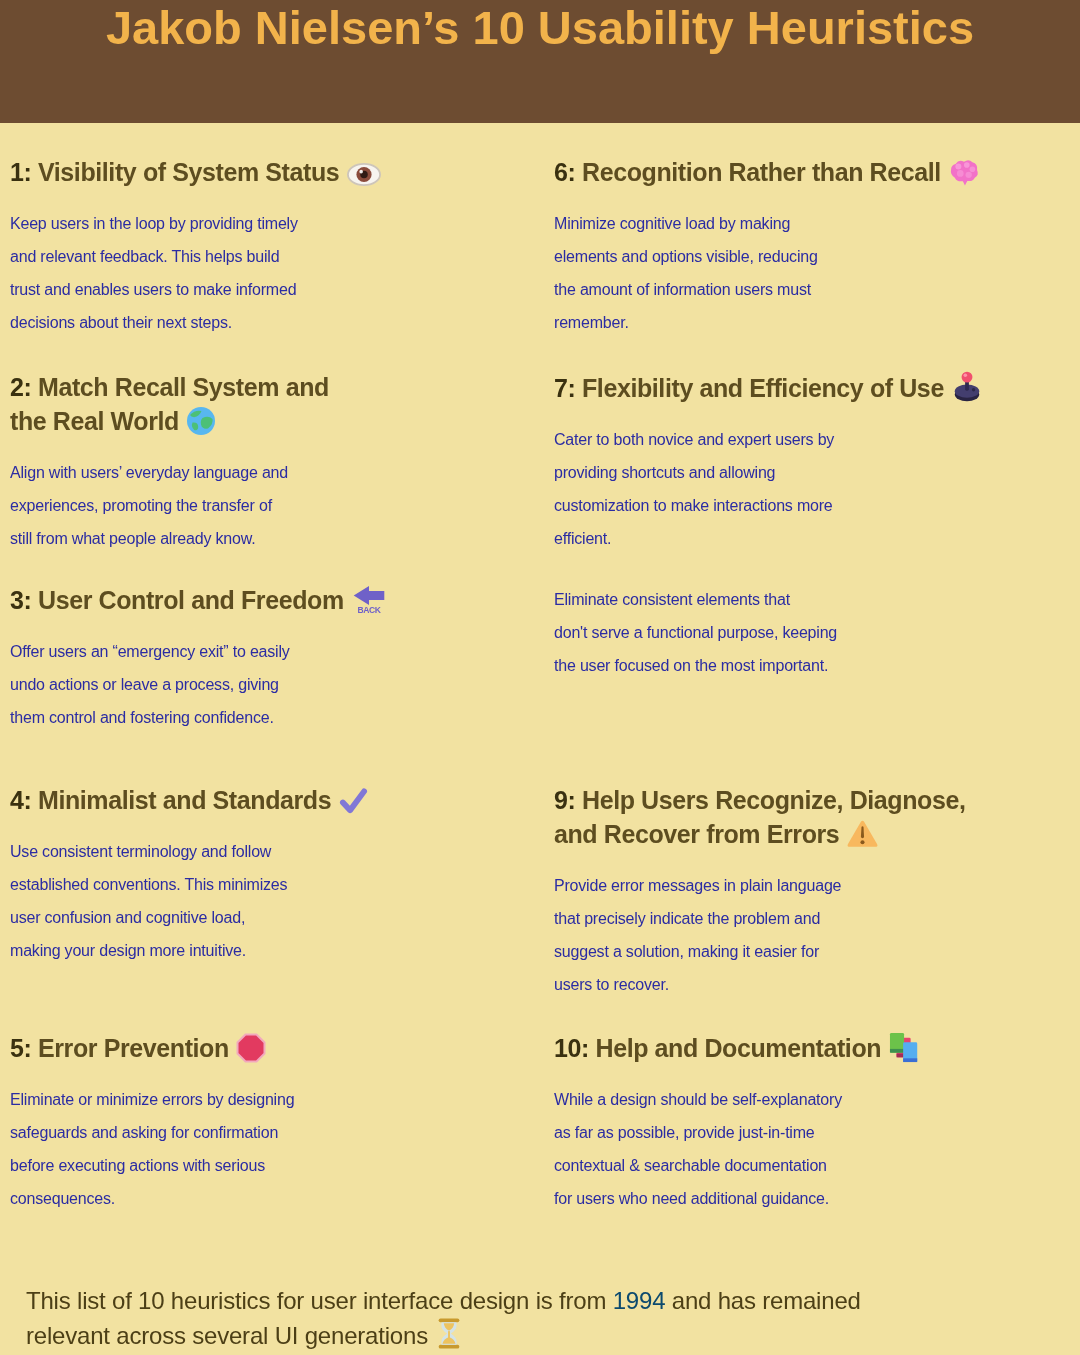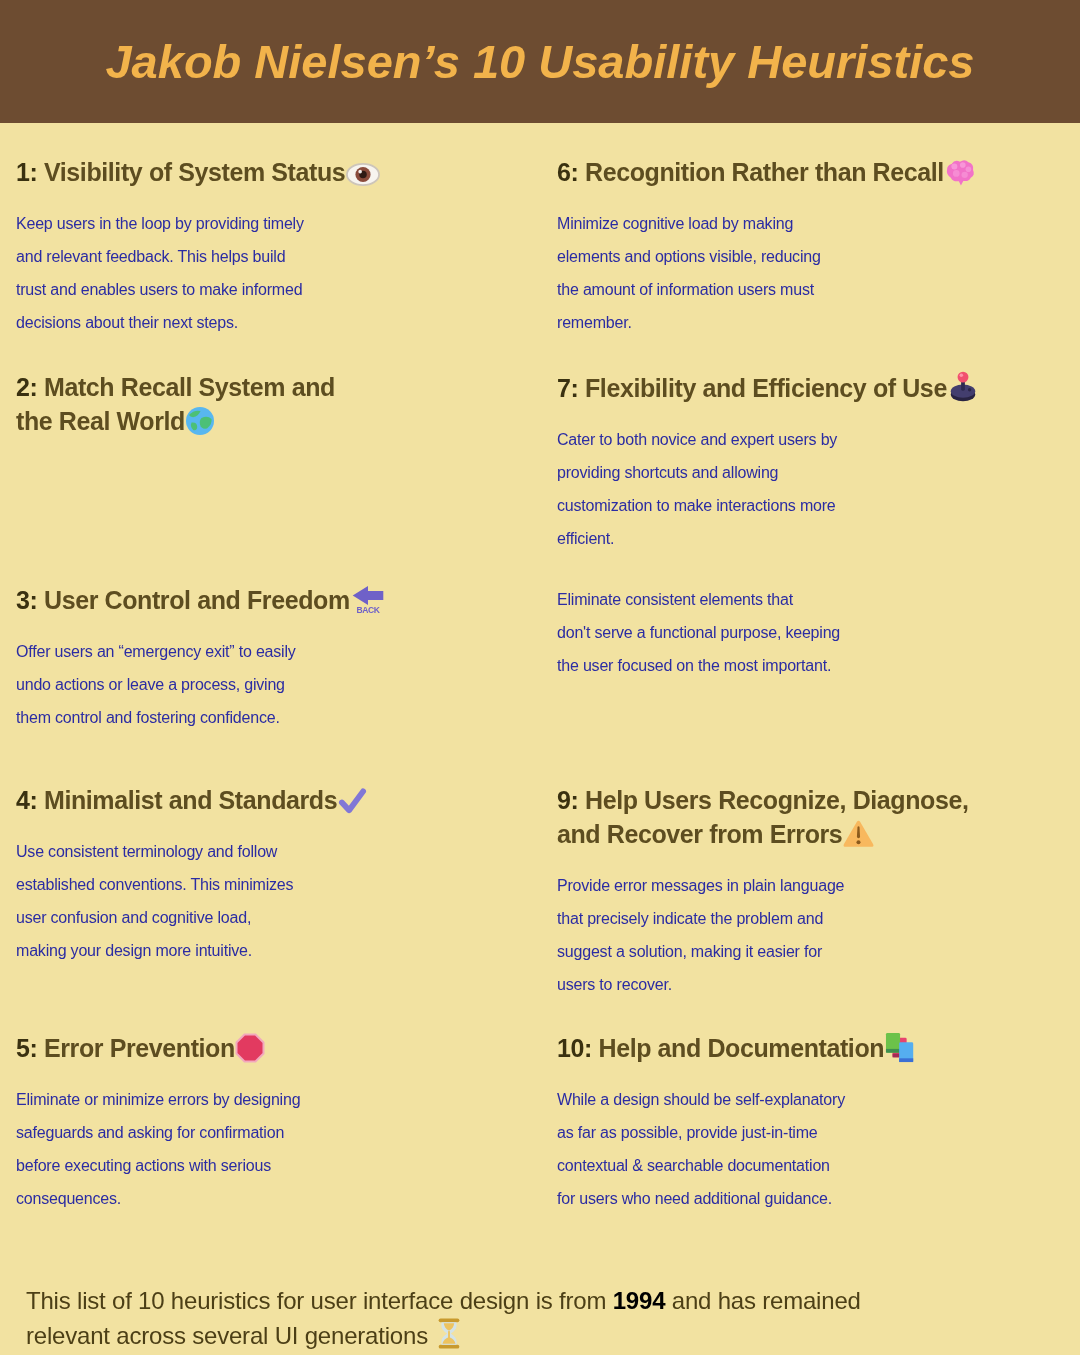--- a/index.html
+++ b/index.html
@@ -1,38 +1,38 @@
 <!DOCTYPE html>
 <html><head>
 <meta charset="utf-8">
 <style>
   html,body{margin:0;padding:0;}
   body{width:1080px;height:1355px;overflow:hidden;background:#f2e2a1;
        font-family:"Liberation Sans", sans-serif;}
   .page{width:1080px;height:1355px;position:relative;}
 
-  header{height:123px;background:#6d4c31;display:flex;align-items:center;justify-content:center;font-style:italic;}
+  header{height:123px;background:#6d4c31;display:flex;align-items:flex-start;justify-content:center;}
   h1{margin:0;color:#f2b34b;font-size:47px;font-weight:800;letter-spacing:0px;}
 
   main{display:grid;grid-template-columns:1fr 1fr;column-gap:44px;
        grid-auto-flow:column;grid-template-rows:215px 213px 200px 248px 225px;
-       padding:32px 26px 0 16px;}
+       padding:32px 26px 0 10px;}
   section{overflow:visible;}
   h2{margin:0 0 12px 0;font-size:25px;line-height:34px;font-weight:700;
      color:#5d4d20;letter-spacing:-0.4px;white-space:pre-line;}
   h2 .num{font-weight:800;color:#3a3110;}
   h2 .ht{font-weight:700;color:#5d4d20;}
   section p{margin:0;font-size:16px;line-height:33px;color:#2b2ca3;
             letter-spacing:-0.2px;white-space:pre-line;font-weight:500;}
-  .icon{display:inline-block;vertical-align:-6px;}
+  .icon{display:inline-block;margin-left:7px;vertical-align:-6px;}
   .icon svg{display:inline-block;}
 
   .footer-note{padding:28px 26px 0 26px;font-size:24px;line-height:34px;
                color:#4c3f16;letter-spacing:-0.2px;white-space:pre-line;font-weight:500;}
-  .footer-note strong{font-weight:700;color:#000000;}
+  .footer-note strong{font-weight:400;color:#0c4a6e;}
 </style>
 </head>
 <body>
 
 <div class="page">
 
   <header>
     <h1>Jakob Nielsen’s 10 Usability Heuristics</h1>
   </header>
 
@@ -52,20 +52,23 @@
     </section>
 
     <section>
       <h2><span class="num">2:</span> <span class="ht">Match Recall System and
 the Real World</span><span class="icon"><svg viewBox="0 0 30 30" width="30" height="30">
               <circle cx="15" cy="15" r="14" fill="#58b7f0"></circle>
               <path d="M4 9 Q9 3.5 15.5 5 Q13.5 10.5 8 11.2 Q5 11 4 9Z" fill="#4cc077"></path>
               <path d="M16.5 12 Q22.5 9 26.5 13 Q27.5 18 22 22.5 Q16 23.5 15 18.5 Q14.2 14 16.5 12Z" fill="#4cc077"></path>
               <path d="M6.5 16.5 Q12 15.8 12.2 20.8 Q12.2 25 8.2 24 Q4.8 20.8 6.5 16.5Z" fill="#4cc077"></path>
             </svg></span></h2>
+      <p>Align with users’ everyday language and
+experiences, promoting the transfer of
+still from what people already know.</p>
     </section>
 
     <section>
       <h2><span class="num">3:</span> <span class="ht">User Control and Freedom</span><span class="icon"><svg viewBox="0 0 40 33" width="36" height="30">
               <path d="M20 1 L3 11.5 L20 22 L20 16.5 L37 16.5 L37 6.5 L20 6.5 Z" fill="#6f61c8"></path>
               <text x="20" y="31.5" font-size="9.5" font-weight="bold" text-anchor="middle" fill="#6f61c8">BACK</text>
             </svg></span></h2>
       <p>Offer users an “emergency exit” to easily
 undo actions or leave a process, giving
 them control and fostering confidence.</p>

